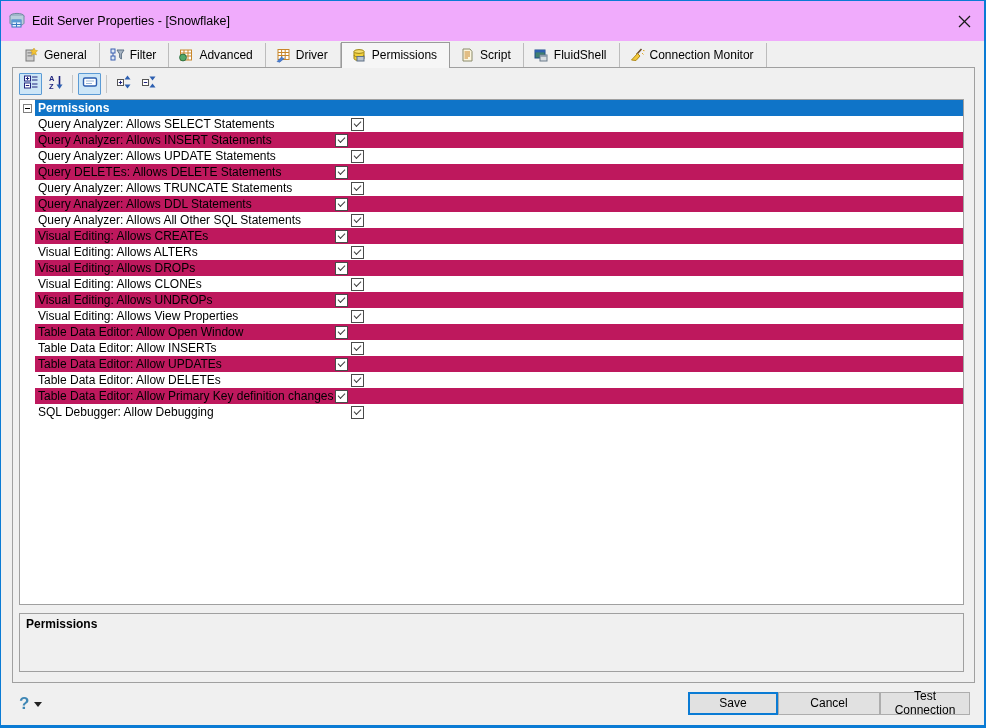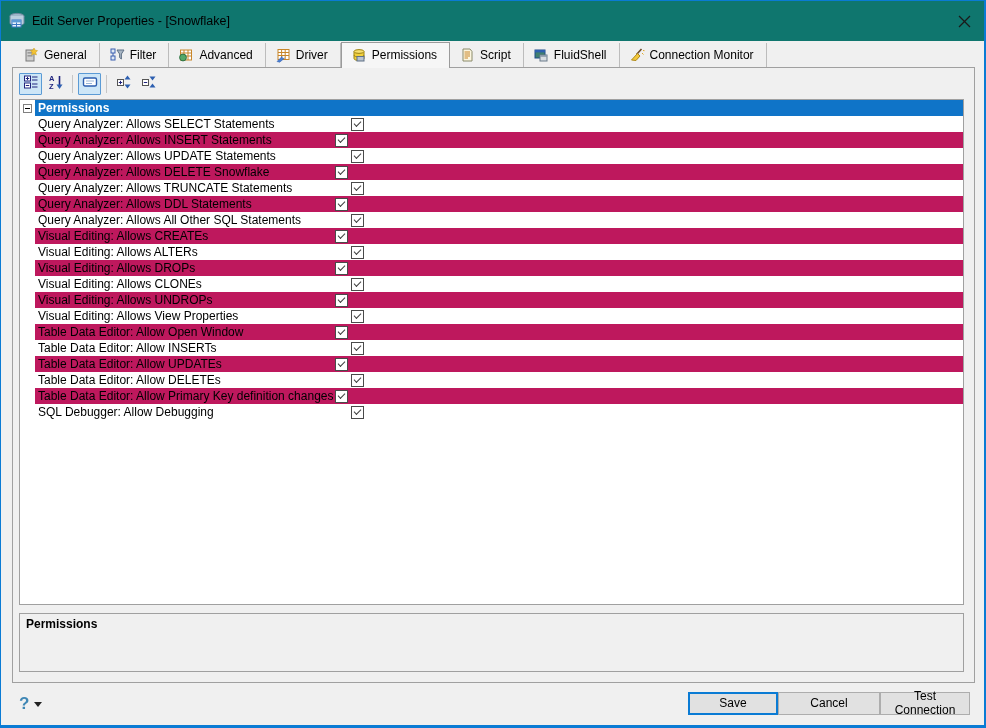--- a/index.html
+++ b/index.html
@@ -1,18 +1,18 @@
 <!DOCTYPE html>
 <html><head>
 <meta charset="utf-8">
 <style>
   html,body{margin:0;padding:0;background:#cfcfcf;font-family:"Liberation Sans",sans-serif;}
   .window{position:relative;width:986px;height:728px;box-sizing:border-box;background:#f0f0f0;
     border:1px solid #0a7bd4;border-right-width:2px;border-bottom-width:3px;overflow:hidden;}
-  .titlebar{position:absolute;left:0;top:0;right:0;height:40px;background:#0f766e;display:flex;align-items:center;}
+  .titlebar{position:absolute;left:0;top:0;right:0;height:40px;background:#f0abfc;display:flex;align-items:center;}
   .titlebar .app-icon{margin:0 6px 0 7px;width:18px;height:18px;flex:0 0 auto;}
   .title-text{font-size:12.5px;color:#000;}
   .close-btn{margin-left:auto;width:40px;height:30px;display:flex;align-items:center;justify-content:center;cursor:pointer;}
   
   .tabstrip{position:absolute;left:13px;top:40px;height:26px;display:flex;align-items:flex-end;z-index:3;}
   .tab{box-sizing:border-box;height:24px;display:flex;align-items:center;gap:5px;padding:0 12px 0 9px;
        font-size:12px;color:#000;border-right:1px solid #bcbcbc;cursor:pointer;background:transparent;}
   .tab.selected{height:26px;background:#f6f6f6;border:1px solid #9b9b9b;border-bottom:none;margin-bottom:-1px;padding-bottom:1px;}
   .tab .ticon{width:16px;height:16px;flex:0 0 auto;}
   
@@ -262,21 +262,21 @@
       <div class="grow">
           <div class="gutter"></div>
           <div class="prow odd">
             <span class="plabel">Query Analyzer: Allows UPDATE Statements</span>
             <span class="checkbox checked"></span>
           </div>
         </div>
       <div class="grow">
           <div class="gutter"></div>
           <div class="prow even">
-            <span class="plabel">Query Analyzer: Allows DELETE Snowflake</span>
+            <span class="plabel">Query DELETEs: Allows DELETE Statements</span>
             <span class="checkbox checked"></span>
           </div>
         </div>
       <div class="grow">
           <div class="gutter"></div>
           <div class="prow odd">
             <span class="plabel">Query Analyzer: Allows TRUNCATE Statements</span>
             <span class="checkbox checked"></span>
           </div>
         </div>

